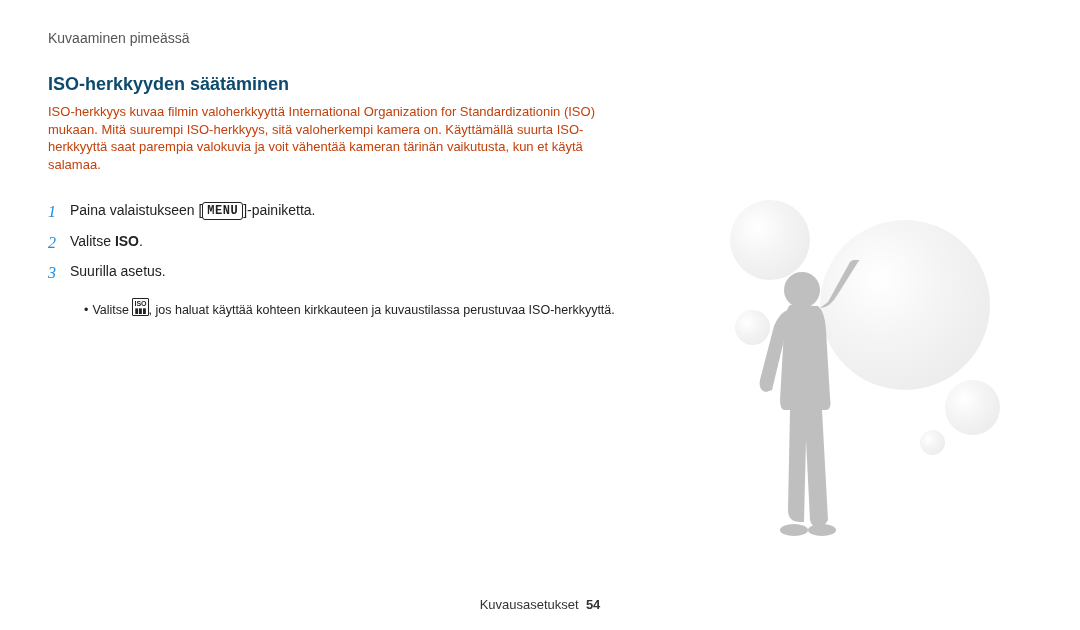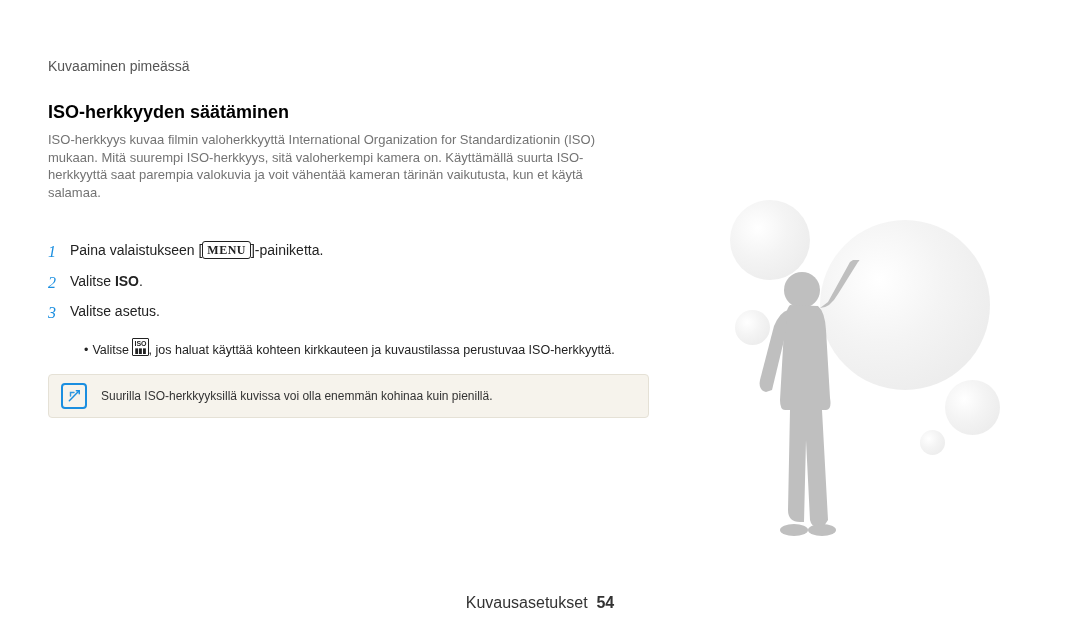--- a/index.html
+++ b/index.html
@@ -7,42 +7,42 @@
     padding: 0;
     width: 1080px;
     height: 630px;
     font-family: Arial, Helvetica, sans-serif;
     background: #fff;
     color: #222;
     position: relative;
     overflow: hidden;
   }
   .page {
-    padding: 58px 48px 0 48px;
+    padding: 30px 48px 0 48px;
     box-sizing: border-box;
     width: 100%;
     height: 100%;
   }
   .breadcrumb {
     font-size: 14px;
     color: #555;
     margin-bottom: 28px;
   }
   .section-title {
     font-size: 18px;
     font-weight: bold;
-    color: #000000;
+    color: #0c4a6e;
     margin-bottom: 8px;
   }
   .intro {
     font-size: 13px;
     line-height: 1.35;
-    color: #737373;
+    color: #c2410c;
     max-width: 570px;
-    margin-bottom: 36px;
+    margin-bottom: 24px;
   }
   .steps {
     list-style: none;
     padding: 0;
     margin: 0 0 10px 0;
     max-width: 570px;
   }
   .steps li {
     font-size: 14px;
     line-height: 1.9;
@@ -64,21 +64,21 @@
   .menu-btn {
     display: inline-block;
     border: 1px solid #222;
     border-radius: 3px;
     font-weight: 900;
     font-size: 12px;
     padding: 0 4px;
     line-height: 16px;
     vertical-align: 1px;
     letter-spacing: 0.5px;
-    font-family: Liberation Serif, serif;
+    font-family: Liberation Mono, monospace;
   }
   .subbullet {
     font-size: 12.5px;
     line-height: 1.4;
     color: #222;
     padding-left: 36px;
     max-width: 570px;
     margin-bottom: 14px;
   }
   .subbullet .dot {
@@ -123,21 +123,21 @@
   .note-text {
     font-size: 12px;
     color: #333;
   }
   .footer {
     position: absolute;
     bottom: 18px;
     left: 0;
     right: 0;
     text-align: center;
-    font-size: 16px;
+    font-size: 13px;
     color: #333;
   }
   .footer .pnum {
     font-weight: bold;
   }
   
   .decor {
     position: absolute;
     right: 80px;
     top: 200px;
@@ -181,38 +181,28 @@
       </span>
     </li>
     <li>
       <span class="step-num">2</span>
       <span class="step-text">
         <span>Valitse </span><span class="bold">ISO</span><span>.</span>
       </span>
     </li>
     <li>
       <span class="step-num">3</span>
-      <span class="step-text">Valitse asetus.</span>
+      <span class="step-text">Suurilla asetus.</span>
     </li>
   </ol>
 
   <div class="subbullet">
     <span class="dot">•</span><span>Valitse </span><span class="iso-icon">ISO<br>▮▮▮</span><span>, jos haluat käyttää kohteen kirkkauteen ja kuvaustilassa perustuvaa ISO-herkkyyttä.</span>
   </div>
 
-  <div class="note-box">
-    <div class="note-icon">
-      <svg viewBox="0 0 24 24" fill="none" stroke="#1a8ee0" stroke-width="2.5" stroke-linecap="round">
-        <path d="M4 20 L20 4"></path>
-        <path d="M16 3 L21 3 L21 8"></path>
-        <path d="M6 12 L6 6 L12 6" opacity="0.9"></path>
-      </svg>
-    </div>
-    <div class="note-text">Suurilla ISO-herkkyyksillä kuvissa voi olla enemmän kohinaa kuin pienillä.</div>
-  </div>
 </div>
 
 <div class="decor">
   <div class="bubble b1"></div>
   <div class="bubble b2"></div>
   <div class="bubble b3"></div>
   <div class="bubble b4"></div>
   <div class="bubble b5"></div>
   <svg class="child" viewBox="0 0 140 290">
     <g fill="#bfbfbf">

